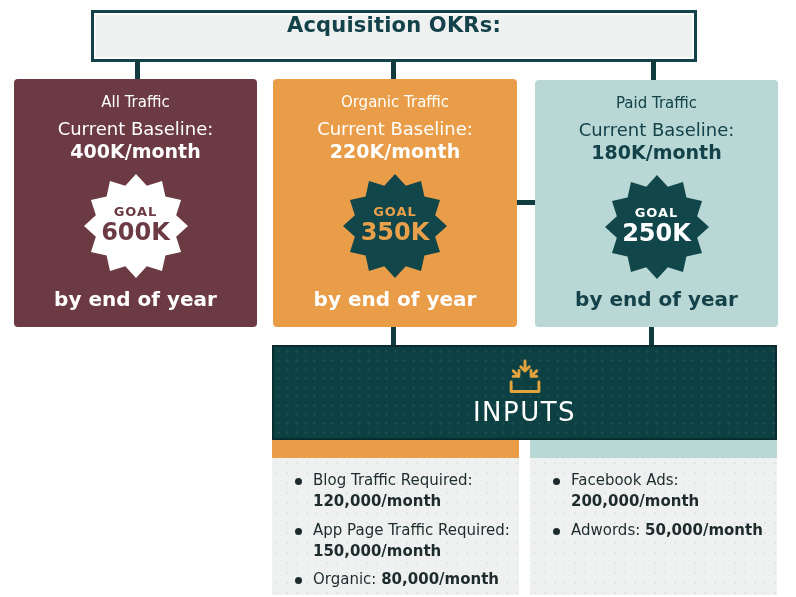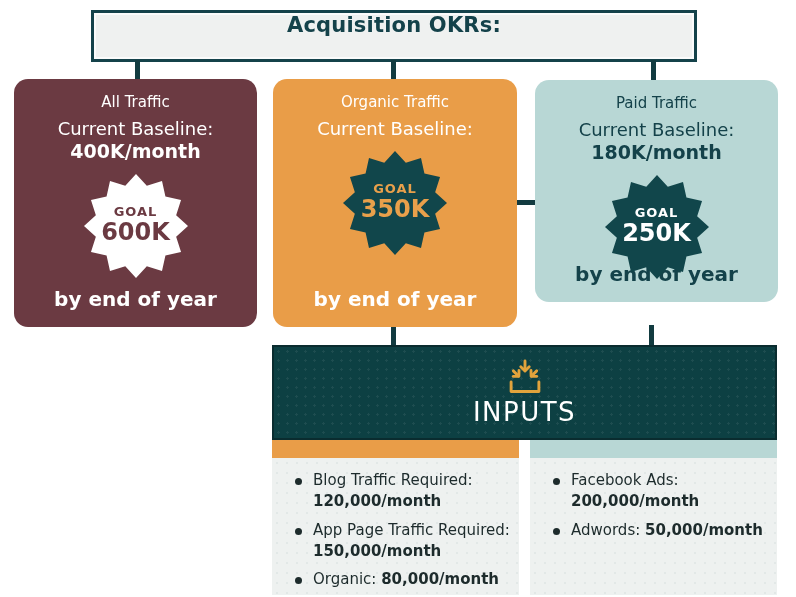--- a/index.html
+++ b/index.html
@@ -16,21 +16,21 @@
   }
   .okr-header .title{
     color:var(--teal-dark);font-weight:bold;font-size:21px;letter-spacing:.2px;
   }
   
   .conn{position:absolute;background:var(--connector);}
   .conn.v{width:5px;}
   .conn.h{height:5px;}
   
   .card{
-    position:absolute;top:79px;width:243px;height:248px;border-radius:14px;
+    position:absolute;top:79px;width:243px;height:248px;border-radius:4px;
     box-sizing:border-box;display:flex;flex-direction:column;align-items:center;
     text-align:center;padding:14px 10px 16px 10px;
   }
   .card .card-title{font-size:15px;margin-bottom:7px;}
   .card .baseline-label{font-size:18px;}
   .card .baseline-value{font-size:19px;font-weight:bold;margin-top:1px;}
   .star-wrap{position:relative;width:104px;height:104px;margin-top:12px;}
   .star-wrap svg{position:absolute;left:0;top:0;}
   .star-text{
     position:absolute;left:0;top:0;width:104px;height:104px;
@@ -99,33 +99,34 @@
         <span class="goal-label">GOAL</span>
         <span class="goal-value">600K</span>
       </div>
     </div>
     <div class="deadline">by end of year</div>
   </div>
 
   <div class="card" style="left: 273px; width: 244px; background: rgb(233, 157, 72); color: rgb(255, 255, 255);">
     <div class="card-title">Organic Traffic</div>
     <div class="baseline-label">Current Baseline:</div>
+    <div class="baseline-value">220K/month</div>
     <div class="star-wrap">
       <svg width="104" height="104" viewBox="0 0 100 100">
         <polygon points="50,0 60.4,11.4 75,6.7 78.3,21.7 93.3,25 88.6,39.7 100,50 88.6,60.4 93.3,75 78.3,78.3 75,93.3 60.4,88.6 50,100 39.7,88.6 25,93.3 21.7,78.3 6.7,75 11.4,60.4 0,50 11.4,39.7 6.7,25 21.7,21.7 25,6.7 39.7,11.4" fill="#11464b"></polygon>
       </svg>
       <div class="star-text" style="color: rgb(233, 160, 75);">
         <span class="goal-label">GOAL</span>
         <span class="goal-value">350K</span>
       </div>
     </div>
     <div class="deadline">by end of year</div>
   </div>
 
-  <div class="card" style="left: 535px; top: 80px; height: 222px; background: rgb(184, 215, 213); color: rgb(20, 66, 74); text-align: right;">
+  <div class="card" style="left: 535px; top: 80px; height: 247px; background: rgb(184, 215, 213); color: rgb(20, 66, 74); text-align: right;">
     <div class="card-title">Paid Traffic</div>
     <div class="baseline-label">Current Baseline:</div>
     <div class="baseline-value">180K/month</div>
     <div class="star-wrap">
       <svg width="104" height="104" viewBox="0 0 100 100">
         <polygon points="50,0 60.4,11.4 75,6.7 78.3,21.7 93.3,25 88.6,39.7 100,50 88.6,60.4 93.3,75 78.3,78.3 75,93.3 60.4,88.6 50,100 39.7,88.6 25,93.3 21.7,78.3 6.7,75 11.4,60.4 0,50 11.4,39.7 6.7,25 21.7,21.7 25,6.7 39.7,11.4" fill="#11464b"></polygon>
       </svg>
       <div class="star-text" style="color: rgb(255, 255, 255);">
         <span class="goal-label">GOAL</span>
         <span class="goal-value">250K</span>

